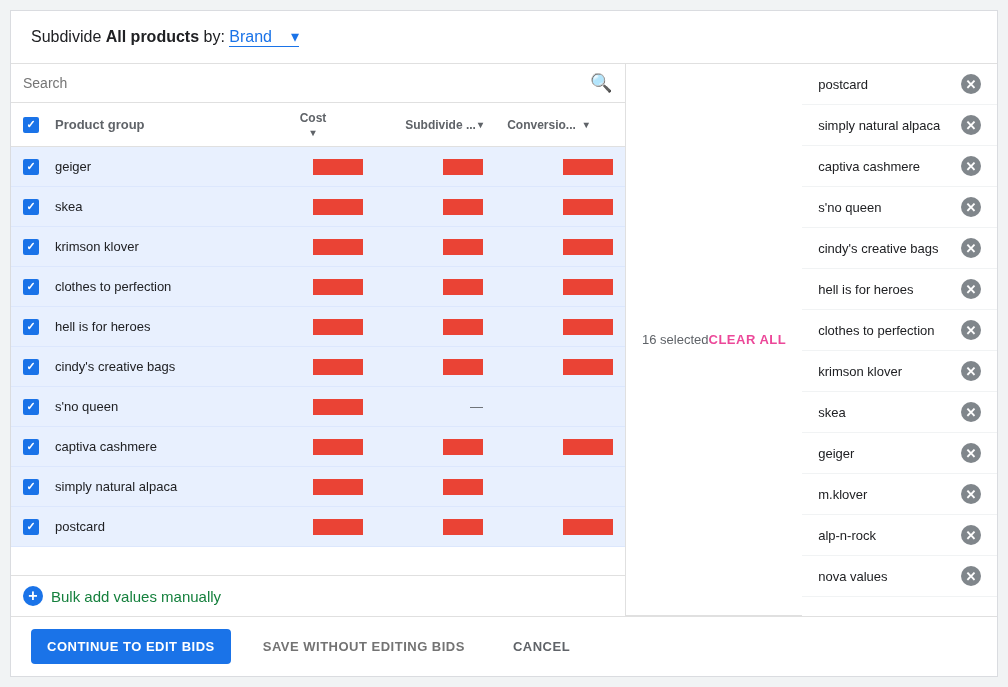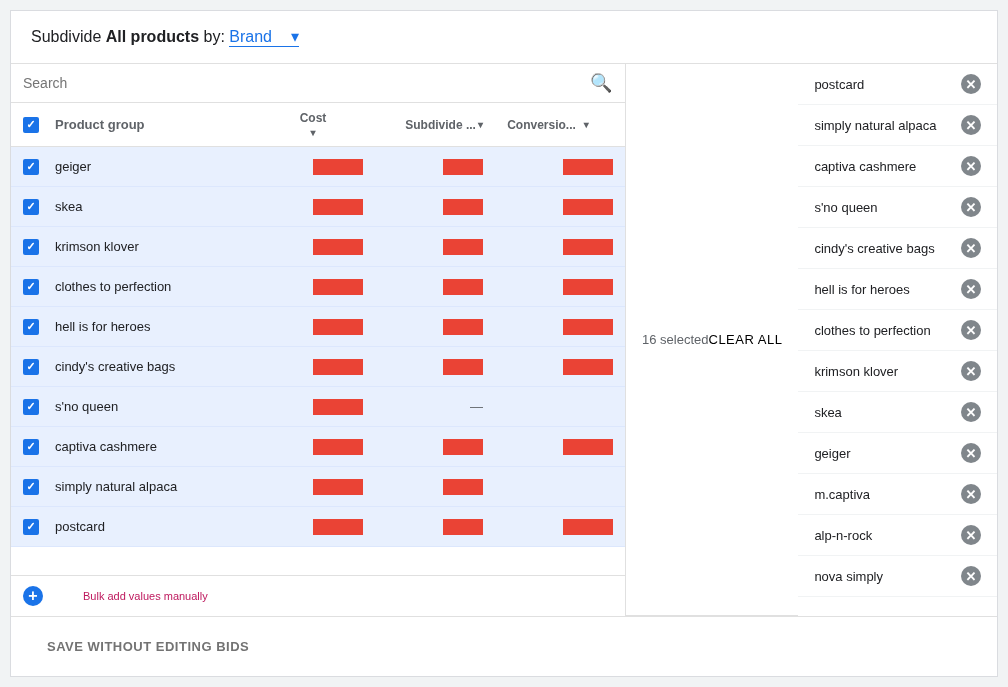--- a/index.html
+++ b/index.html
@@ -137,46 +137,45 @@
       color: white;
       display: flex;
       align-items: center;
       justify-content: center;
       font-size: 16px;
       font-weight: bold;
       flex-shrink: 0;
       cursor: pointer;
     }
     .bulk-add-link {
-      color: #be185d;
-      cursor: pointer;
-      font-size: 11px;
-      margin-left: 32px;
+      color: #15803d;
+      cursor: pointer;
+      font-size: 15px;
     }
     .right-panel {
       flex: 1;
       display: flex;
       flex-direction: row;
       overflow: hidden;
     }
     .right-header {
       padding: 8px 16px;
       border-bottom: 1px solid #e0e0e0;
       display: flex;
       align-items: center;
       justify-content: space-between;
     }
     .selected-count {
       color: #5f6368;
       font-size: 13px;
     }
     .clear-all-btn {
-      color: #000000;
-      font-size: 13px;
-      font-weight: 400;
+      color: #ec4899;
+      font-size: 13px;
+      font-weight: 700;
       cursor: pointer;
       background: none;
       border: none;
       text-transform: uppercase;
       letter-spacing: 0.5px;
     }
     .selected-list {
       overflow-y: auto;
       flex: 1;
     }
@@ -488,32 +487,34 @@
     </div>
           <div class="selected-item">
       <span>skea</span>
       <div class="remove-btn" title="Remove">✕</div>
     </div>
           <div class="selected-item">
       <span>geiger</span>
       <div class="remove-btn" title="Remove">✕</div>
     </div>
           <div class="selected-item">
-      <span>m.captiva</span>
+      <span>m.klover</span>
       <div class="remove-btn" title="Remove">✕</div>
     </div>
           <div class="selected-item">
       <span>alp-n-rock</span>
       <div class="remove-btn" title="Remove">✕</div>
     </div>
           <div class="selected-item">
-      <span>nova simply</span>
+      <span>nova values</span>
       <div class="remove-btn" title="Remove">✕</div>
     </div>
         </div>
     </div>
 
   </div>
 
   <div class="footer">
+    <button class="btn-primary">CONTINUE TO EDIT BIDS</button>
     <button class="btn-secondary">SAVE WITHOUT EDITING BIDS</button>
+    <button class="btn-cancel">CANCEL</button>
   </div>
 </div>
 
 </body></html>

